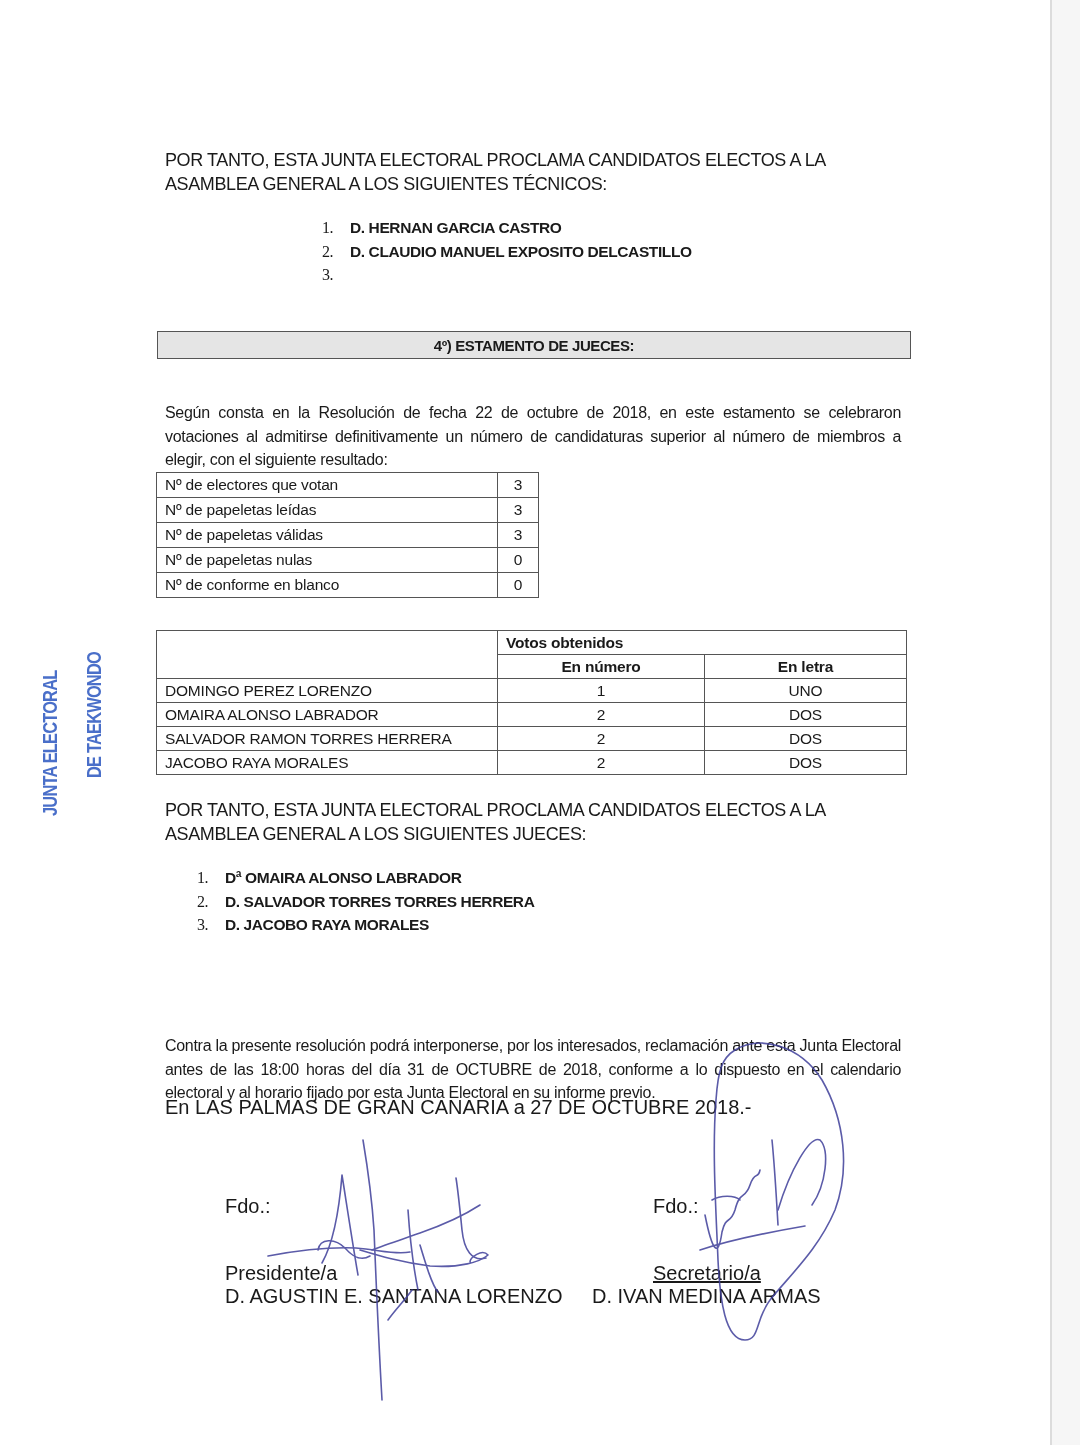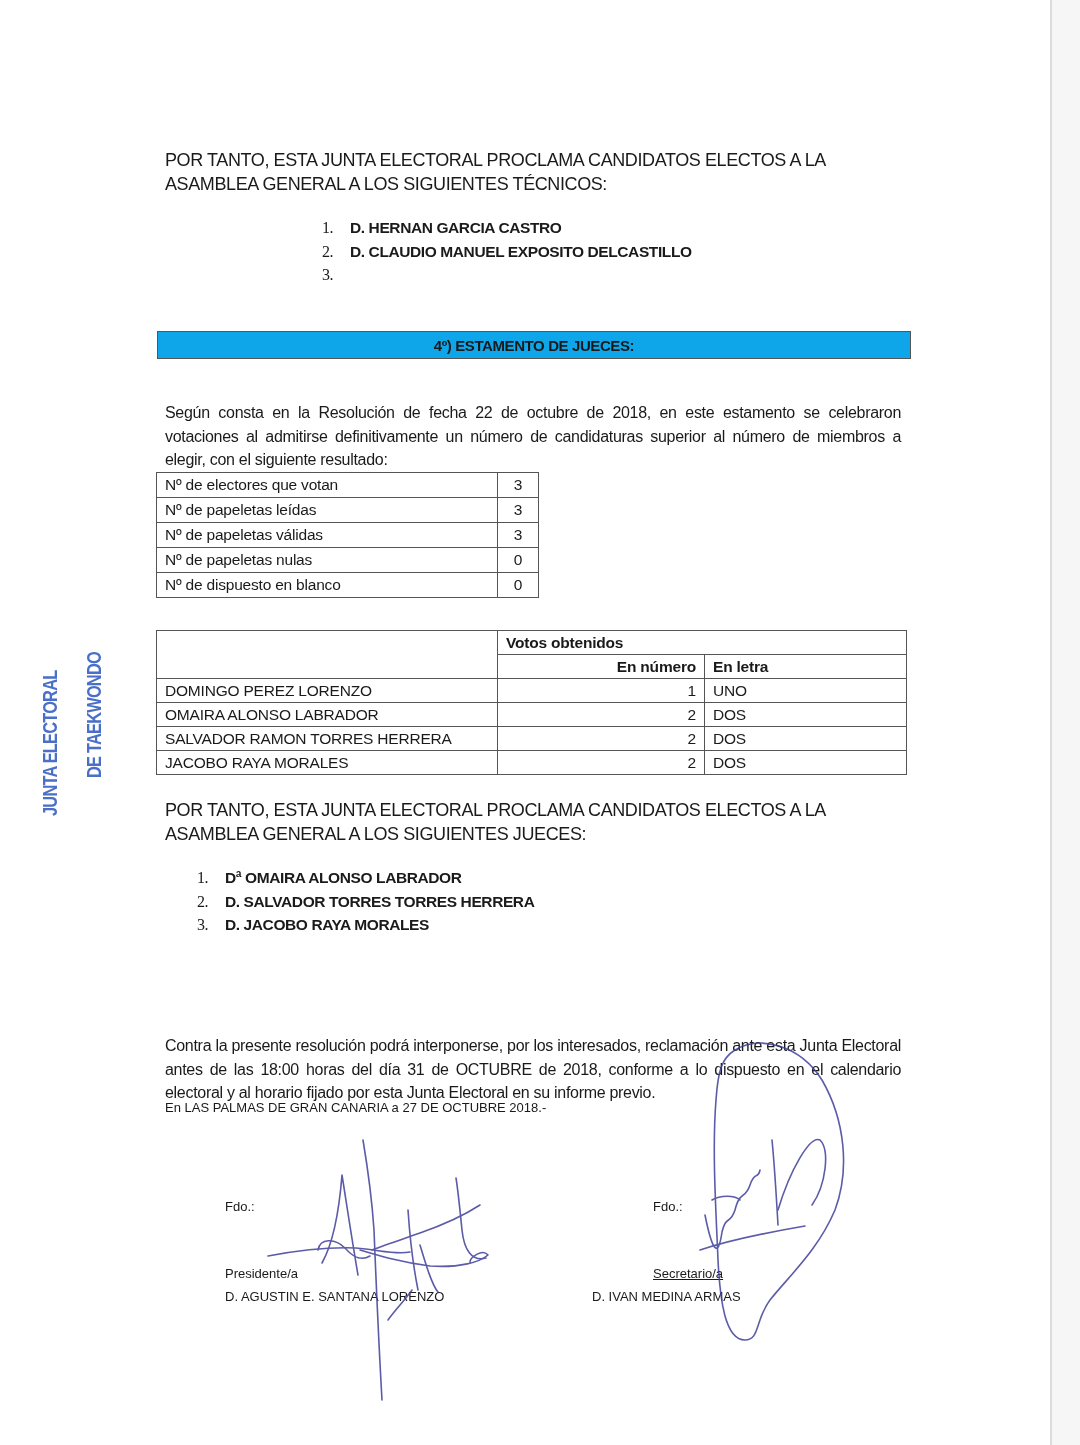--- a/index.html
+++ b/index.html
@@ -16,49 +16,49 @@
     .abs { position: absolute; }
     .heading {
       left: 165px; width: 720px; font-size: 18px; font-weight: normal;
       line-height: 24px; letter-spacing: -0.4px;
     }
     .list { font-size: 15.5px; font-weight: bold; line-height: 23.5px; letter-spacing: -0.4px; }
     .list .row { display: flex; }
     .list .num { width: 28px; font-family: "Liberation Serif", serif; font-weight: normal; font-size: 16px; }
     .section-box {
       left: 157px; top: 331px; width: 752px; height: 26px;
-      border: 1px solid #555; background: #0ea5e9;
+      border: 1px solid #555; background: #e5e5e5;
       display: flex; align-items: center; justify-content: center;
       font-size: 15px; font-weight: bold; letter-spacing: -0.4px;
     }
     .para {
       left: 165px; width: 736px; font-size: 16px; line-height: 23.5px;
       text-align: justify; letter-spacing: -0.3px; margin-top: 20px;
     }
     table { border-collapse: collapse; font-size: 15.5px; }
     td { border: 1px solid #555; padding: 0 8px; height: 24px; line-height: 24px; letter-spacing: -0.2px; }
     .t1 { left: 156px; top: 472px; }
     .t1 td.lbl { width: 324px; }
     .t1 td.val { width: 32px; text-align: center; padding: 0 4px; }
     .t2 { left: 156px; top: 630px; }
     .t2 td { height: 23px; line-height: 23px; }
     .t2 td.name { width: 324px; }
-    .t2 td.c1 { width: 190px; text-align: right; }
-    .t2 td.c2 { width: 185px; text-align: left; margin-top: 8px; }
+    .t2 td.c1 { width: 190px; text-align: center; }
+    .t2 td.c2 { width: 185px; text-align: center; margin-top: 8px; }
     .t2 .hdr { font-weight: bold; text-align: left; }
     .stamp {
       left: 30px; top: 630px; width: 90px; height: 190px;
     }
     .stamp-line {
       position: absolute; white-space: nowrap; color: #4a6fc9;
       font-family: "Liberation Sans Narrow", "Liberation Sans", sans-serif;
       font-weight: bold; font-size: 21px; letter-spacing: -1px;
       transform-origin: left top; transform: rotate(-90deg) scaleX(0.78);
     }
-    .sig-text { font-size: 13px; line-height: 23px; }
+    .sig-text { font-size: 20px; line-height: 23px; }
     svg.sig { position: absolute; overflow: visible; }
   </style>
 </head>
 <body>
 
 <div class="right-strip"></div>
 
 <div class="abs heading" style="top:148px;">POR TANTO, ESTA JUNTA ELECTORAL PROCLAMA CANDIDATOS ELECTOS A LA ASAMBLEA GENERAL A LOS SIGUIENTES TÉCNICOS:</div>
 <div class="abs list" style="left:322px; top:216px;">
   <div class="row">
@@ -92,21 +92,21 @@
       </tr>
   <tr>
         <td class="lbl">Nº de papeletas válidas</td>
         <td class="val">3</td>
       </tr>
   <tr>
         <td class="lbl">Nº de papeletas nulas</td>
         <td class="val">0</td>
       </tr>
   <tr>
-        <td class="lbl">Nº de dispuesto en blanco</td>
+        <td class="lbl">Nº de conforme en blanco</td>
         <td class="val">0</td>
       </tr>
 </tbody>
   </table>
 
 <table class="abs t2">
   <tbody>
       <tr>
     <td class="name" rowspan="2"></td>
     <td class="hdr" colspan="2">Votos obtenidos</td>

